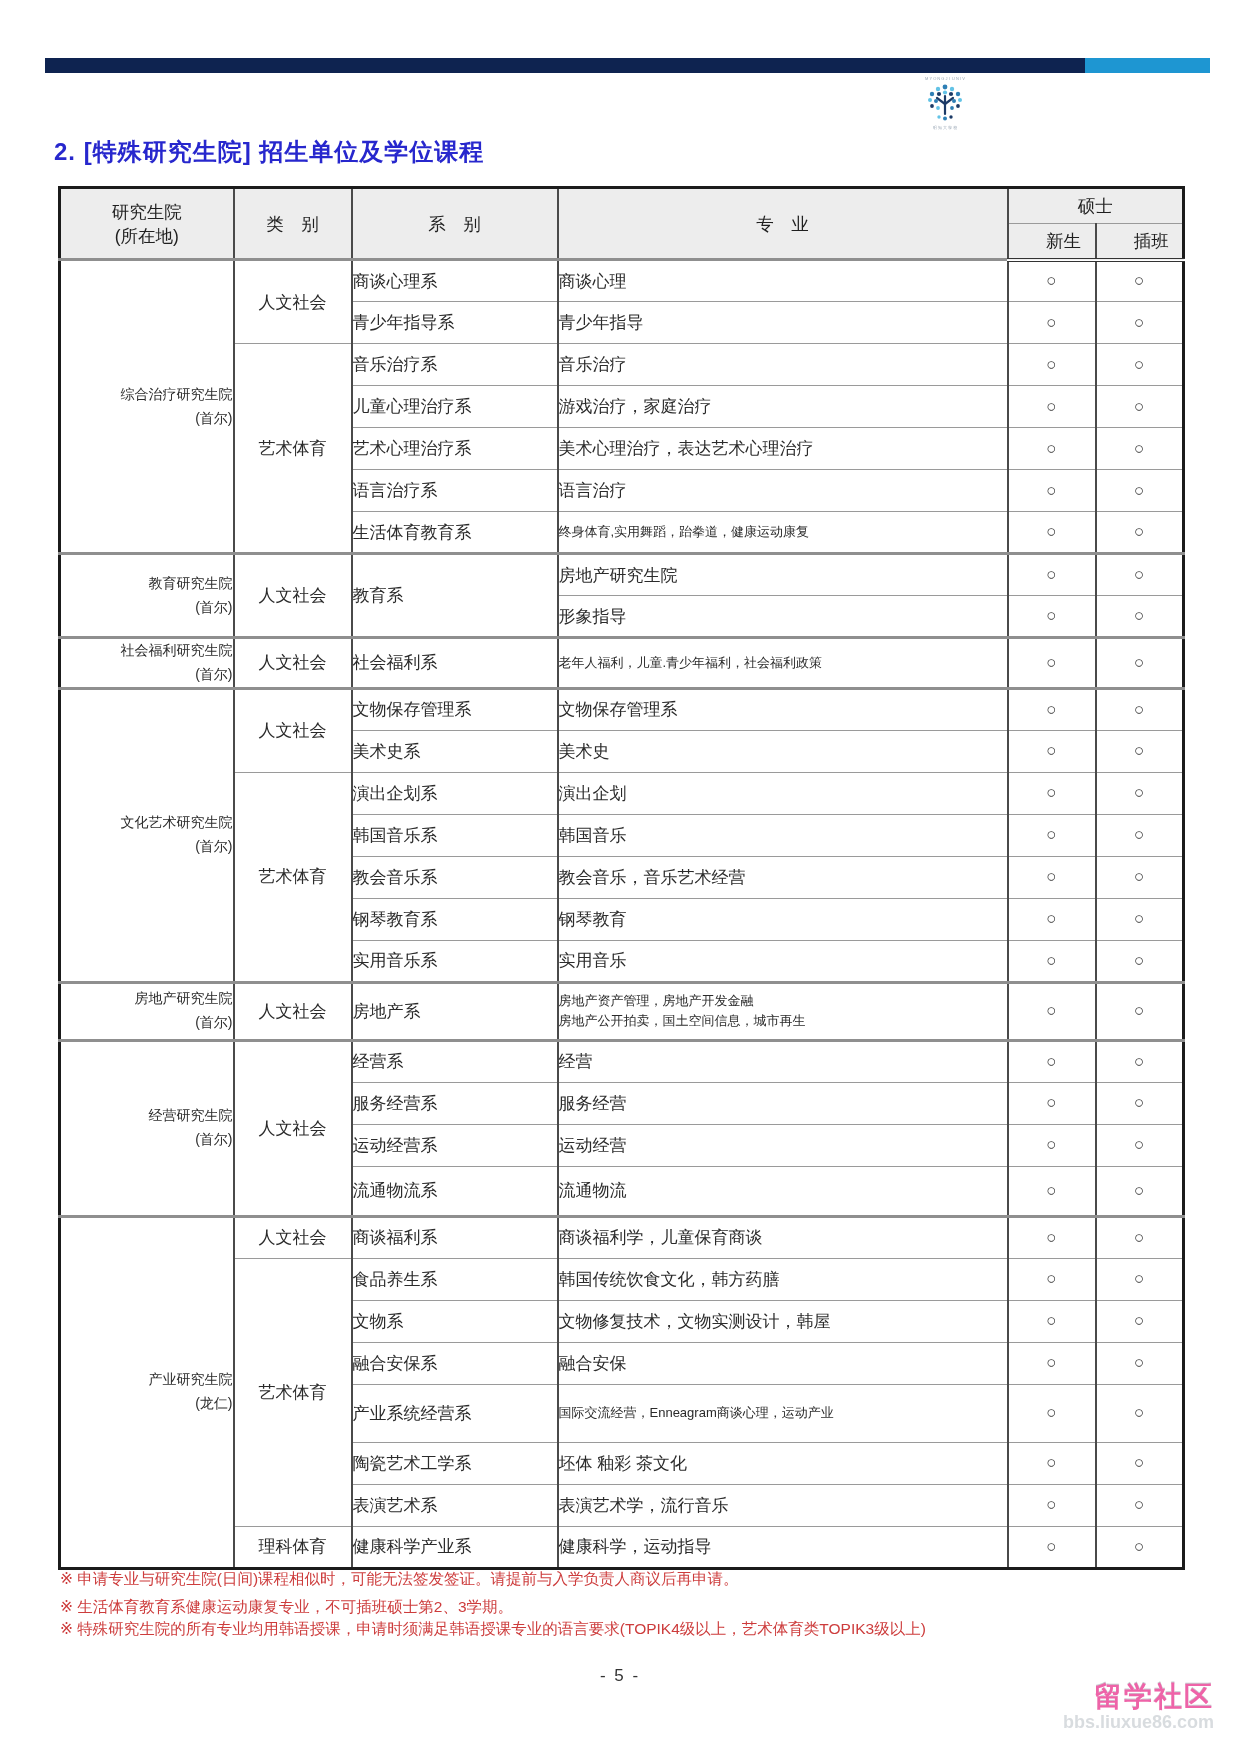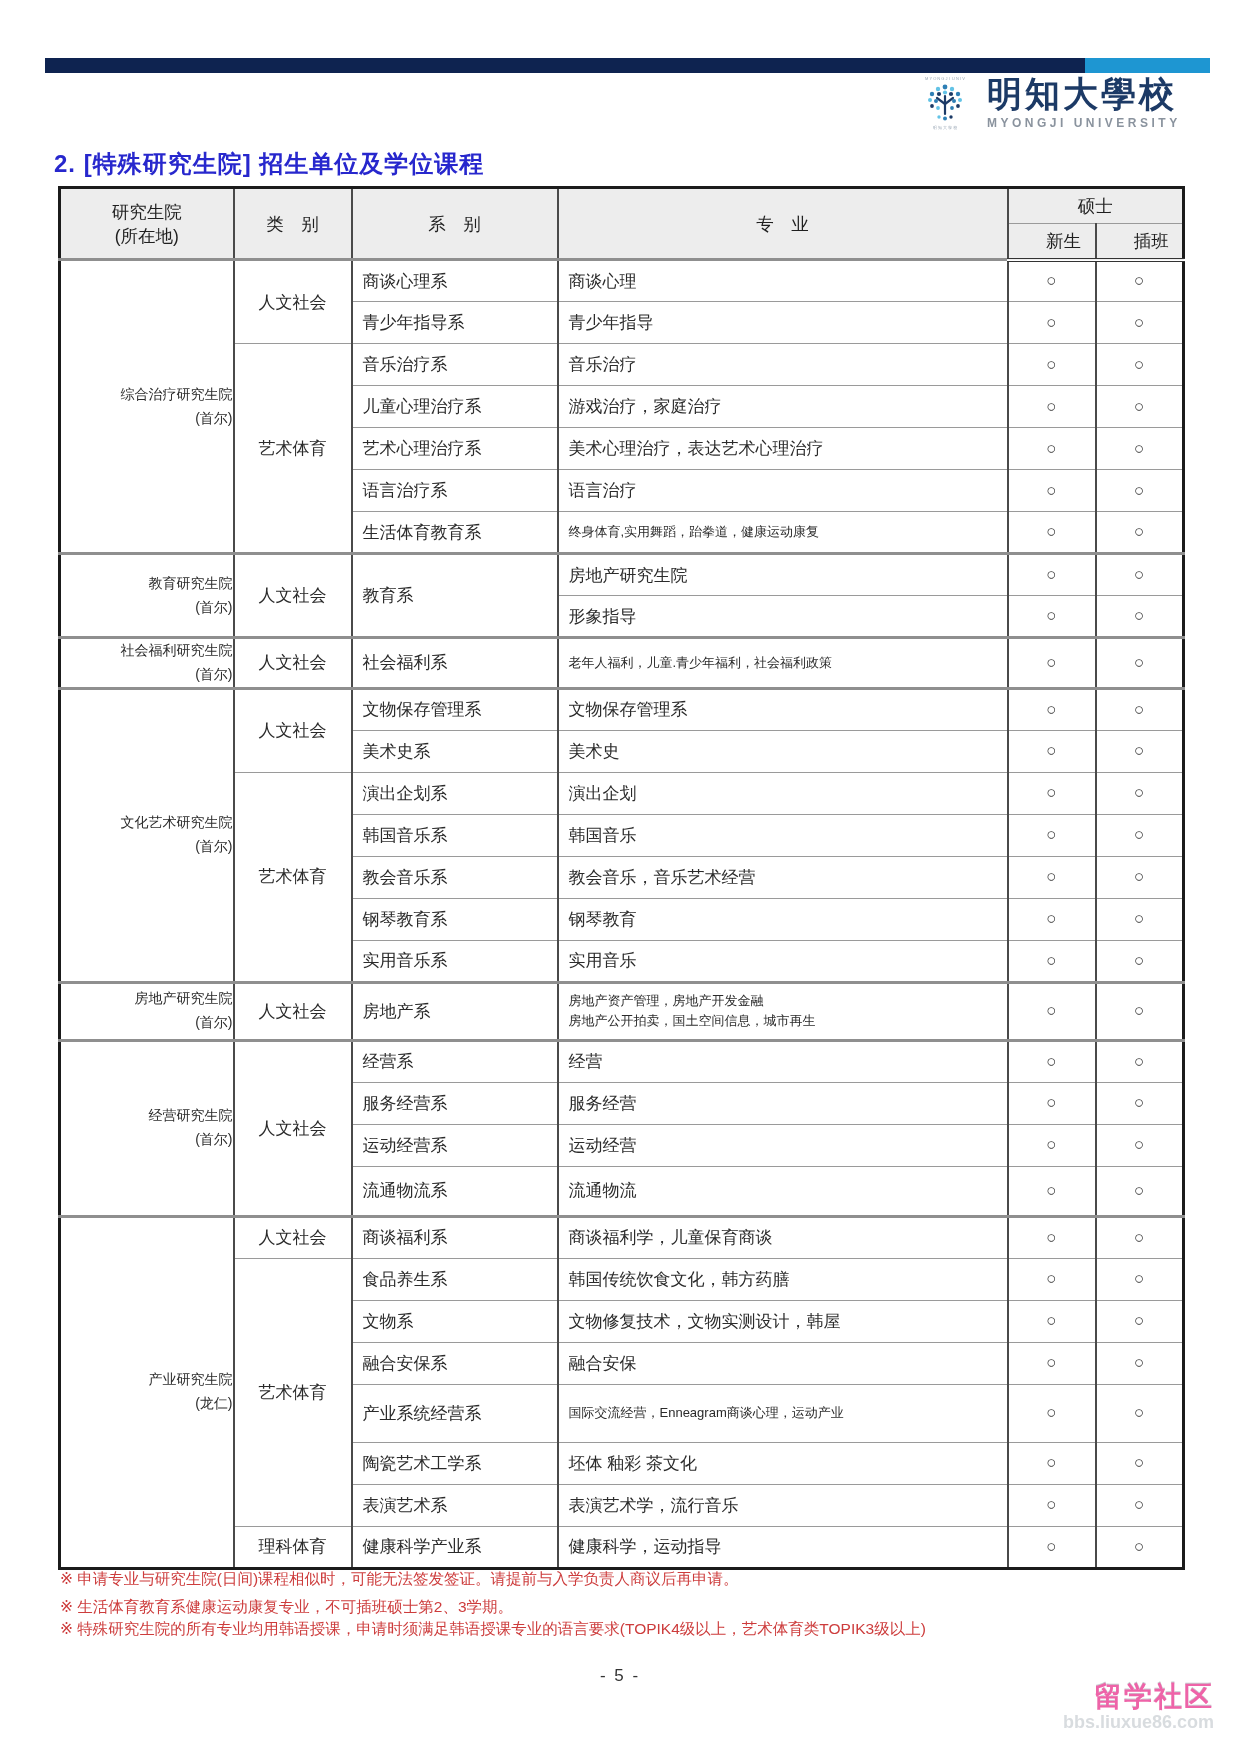--- a/index.html
+++ b/index.html
@@ -12,31 +12,31 @@
   
   .topbar { position:absolute; left:45px; top:58px; width:1165px; height:15px; background:#0e2350; }
   .topbar .accent { position:absolute; right:0; top:0; width:125px; height:100%; background:#1e96d2; }
   
   .logo { position:absolute; left:916px; top:74px; display:flex; align-items:center; gap:13px; }
   .logo svg { display:block; }
   .logo-txt { display:flex; flex-direction:column; line-height:1.05; }
   .logo-cn { font-size:35px; font-weight:bold; color:#1c3a66; letter-spacing:3px; }
   .logo-en { font-size:12px; font-weight:bold; color:#8a939e; letter-spacing:3.5px; margin-top:4px; }
   
-  .doc-title { position:absolute; left:54px; top:136px; font-size:24px; font-weight:bold; color:#2727cd; letter-spacing:1px;margin-top:12px; }
+  .doc-title { position:absolute; left:54px; top:136px; font-size:24px; font-weight:bold; color:#2727cd; letter-spacing:1px; }
   
   table.sched { position:absolute; left:58px; top:174px; width:1124px; border-collapse:collapse; table-layout:fixed;margin-top:12px; }
   table.sched { border:3px solid #1b1b1b; }
   td { border-left:2px solid #4a4a4a; border-top:1px solid #9a9a9a; vertical-align:middle; font-size:17px; color:#2b2b2b; }
   tr.gt > td { border-top:3px solid #8f8f8f; }
   thead td { background:#ededed; text-align:center; font-size:17.5px; color:#1f1f1f; }
   thead tr.h2 td { border-bottom:4px double #333;padding-left:24px; }
   td.schoolcell, td.catcell { text-align:center; }
   td.schoolcell { font-size:14px; line-height:1.7;text-align:right; }
-  td.deptcell, td.majcell { padding-left:10px; text-align:left; }
+  td.deptcell, td.majcell { text-align:left; }
   td.majcell.small { font-size:13px; line-height:1.55; }
   td.circ { text-align:center; font-size:17px; color:#3d3d3d; }
   tr { height:42px; }
   tr.rt { height:58px; }   
   tr.rm { height:50px; }   
   thead tr { height:36px; }
   
   .notes { position:absolute; left:60px; top:1568px; width:1150px; color:#cd3c3c; font-size:15.5px; line-height:1.42; }
   .notes .note { white-space:nowrap; }
   .notes .note:first-child { margin-bottom:6px; }
@@ -85,24 +85,20 @@
           <circle cx="16" cy="32" r="1.9" fill="#1c3a66"></circle>
           <circle cx="42" cy="32" r="1.9" fill="#1c3a66"></circle>
           <circle cx="22" cy="34" r="1.9" fill="#63c3e6"></circle>
           <circle cx="36" cy="34" r="1.9" fill="#2e7fb5"></circle>
           <circle cx="29" cy="44.5" r="2" fill="#2e7fb5"></circle>
           <circle cx="23" cy="43" r="1.7" fill="#63c3e6"></circle>
           <circle cx="35" cy="43" r="1.7" fill="#1c3a66"></circle>
         </g>
       </svg>
     </span>
-    <span class="logo-txt">
-      <span class="logo-cn">明知大學校</span>
-      <span class="logo-en">MYONGJI UNIVERSITY</span>
-    </span>
   </div>
 
   <div class="doc-title">2. [特殊研究生院] 招生单位及学位课程</div>
 
   <table class="sched">
     <colgroup>
       <col style="width:174px">
         <col style="width:118px">
         <col style="width:206px">
       <col style="width:450px">

